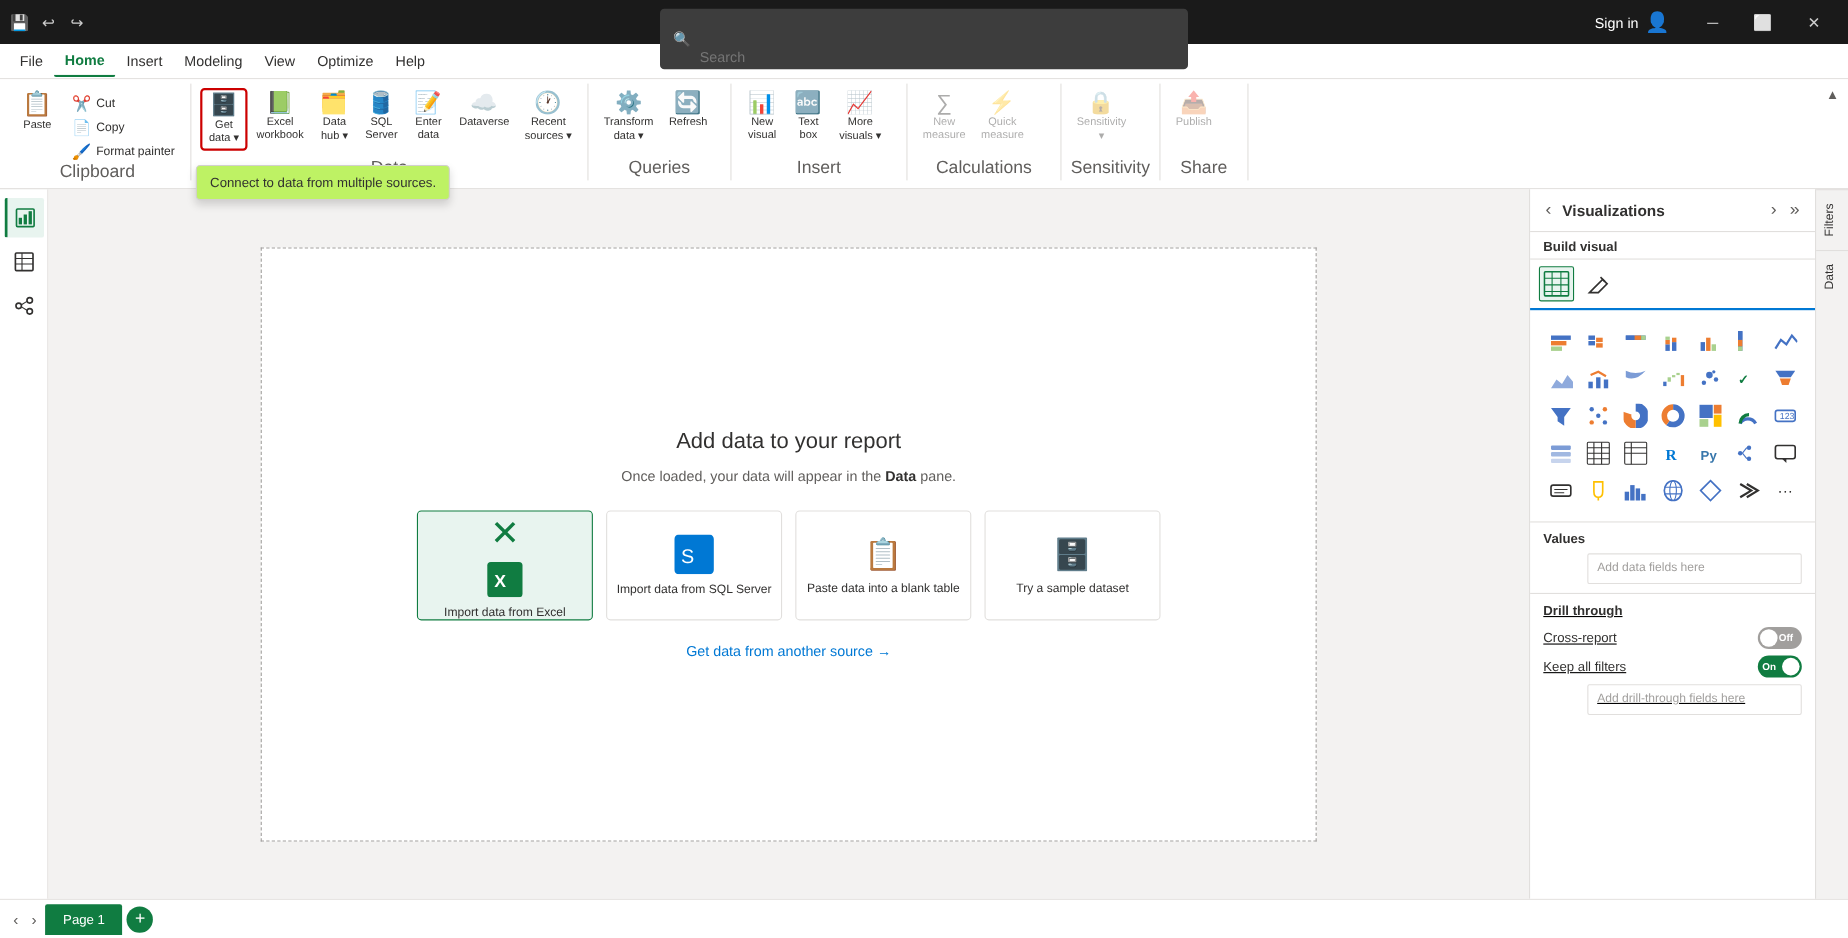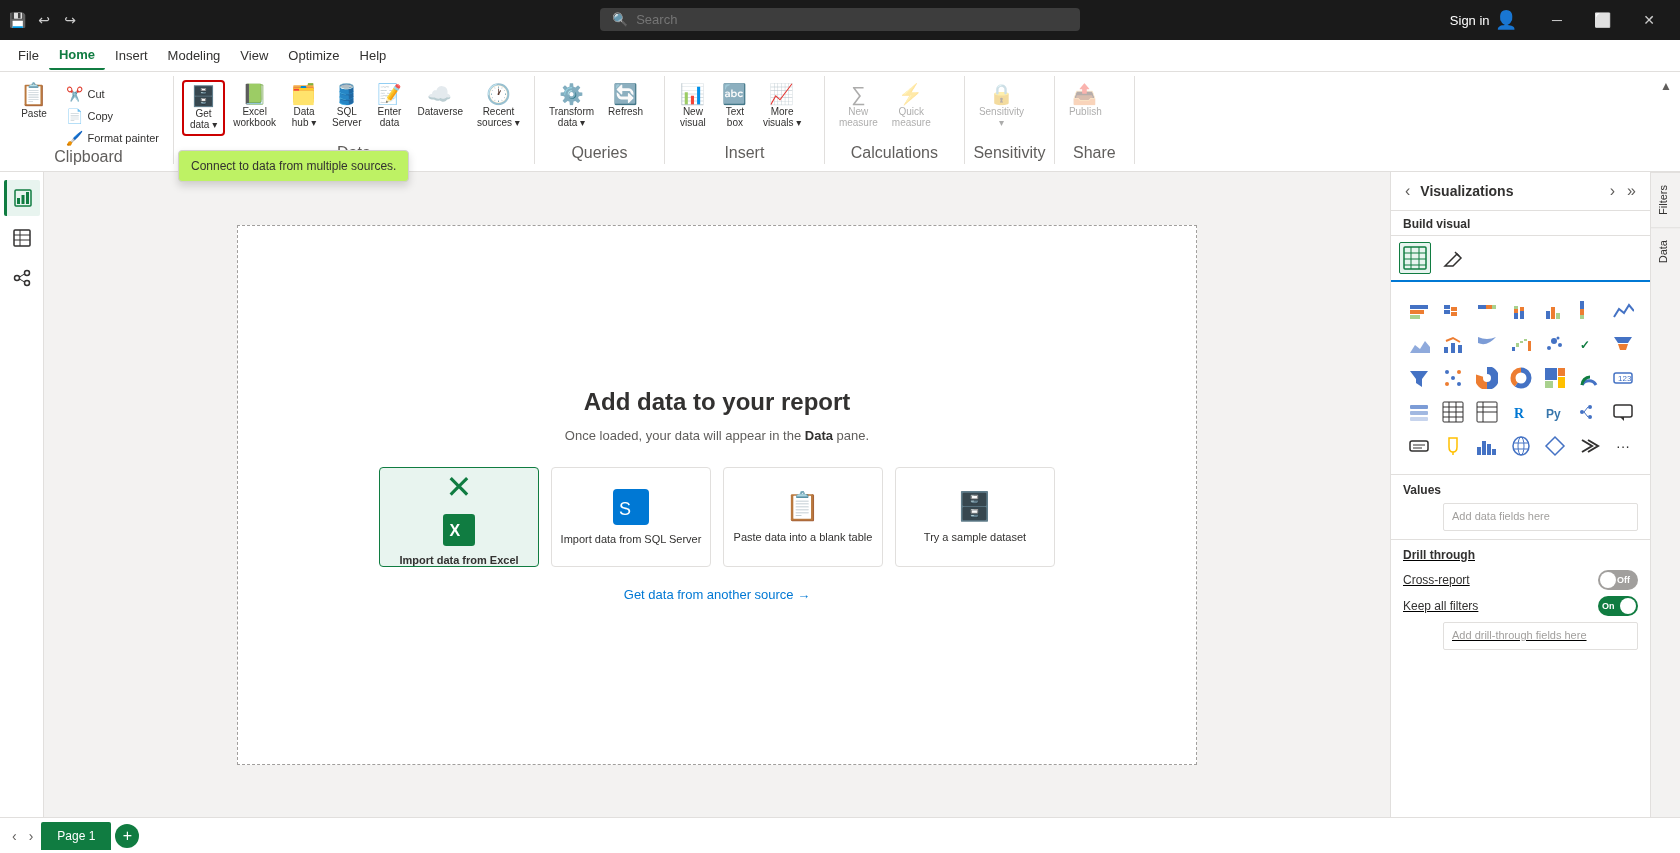--- a/index.html
+++ b/index.html
@@ -210,22 +210,22 @@
       justify-content: center;
       position: relative;
     }
     .canvas-content {
       display: flex;
       flex-direction: column;
       align-items: center;
       gap: 12px;
     }
     .canvas-title {
-      font-size: 24px;
-      font-weight: 700;
+      font-size: 20px;
+      font-weight: 400;
       color: #323130;
     }
     .canvas-subtitle {
       font-size: 13px;
       color: #605e5c;
     }
     .canvas-subtitle b { font-weight: 600; color: #323130; }
     .data-source-cards {
       display: flex;
       gap: 12px;
@@ -412,21 +412,21 @@
 
 <div class="titlebar">
   <div class="titlebar-icons">
     <div class="titlebar-icon">💾</div>
     <div class="titlebar-icon">↩</div>
     <div class="titlebar-icon">↪</div>
   </div>
   <span style="position:absolute;left:50%;transform:translateX(-50%);font-size:13px;color:#fff;">Untitled - Power BI Desktop</span>
   <div class="search-bar" style="position:absolute;left:50%;transform:translateX(-50%);top:8px;">
     <span style="color:#ccc;">🔍</span>
-    <input type="text" style="width: 400px;" placeholder="Search">
+    <input type="text" style="width: 400px; margin-top: 32px;" placeholder="Search">
   </div>
   <div style="margin-left:auto;display:flex;align-items:center;gap:8px;">
     <div class="sign-in">
       <span>Sign in</span>
       <span style="font-size:18px;">👤</span>
     </div>
     <div class="window-controls">
       <div class="win-btn">─</div>
       <div class="win-btn">⬜</div>
       <div class="win-btn close">✕</div>
@@ -616,21 +616,21 @@
           <b>Data</b>
           <span>pane.</span>
         </div>
         <div class="data-source-cards">
           <div class="data-card highlighted">
             <span class="data-card-icon" style="color:#107c41;font-size:32px;">✕</span>
             <svg width="40" height="40" viewBox="0 0 40 40">
               <rect width="40" height="40" rx="4" fill="#107c41"></rect>
               <text x="8" y="28" font-size="20" font-weight="bold" fill="white" font-family="sans-serif">X</text>
             </svg>
-            <span style="font-size:11px;color:#323130;text-align:center;font-weight:bold;">Import data from Excel</span>
+            <span style="font-size:11px;color:#323130;text-align:center;">Import data from Excel</span>
           </div>
           <div class="data-card">
             <svg width="36" height="36" viewBox="0 0 36 36">
               <rect width="36" height="36" rx="4" fill="#0078d4"></rect>
               <text x="6" y="26" font-size="18" fill="white" font-family="sans-serif">S</text>
             </svg>
             <span style="font-size:11px;color:#323130;text-align:center;">Import data from SQL Server</span>
           </div>
           <div class="data-card">
             <span style="font-size:28px;">📋</span>

